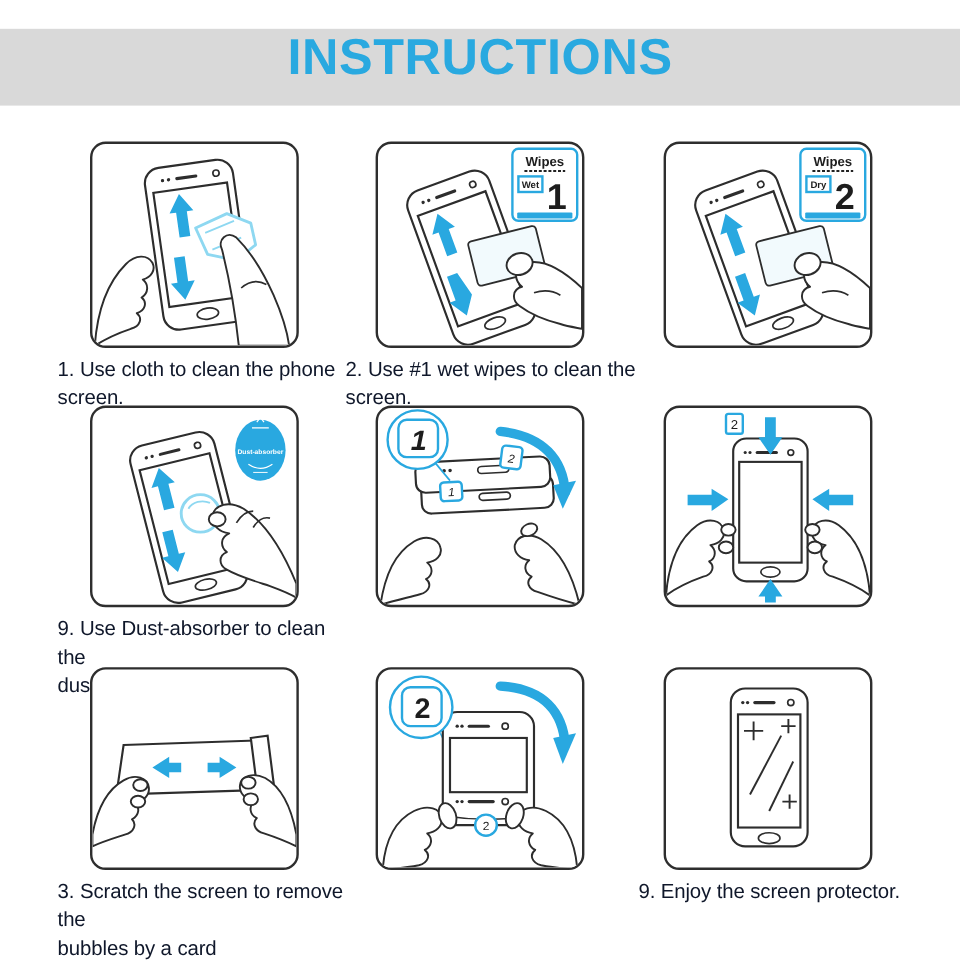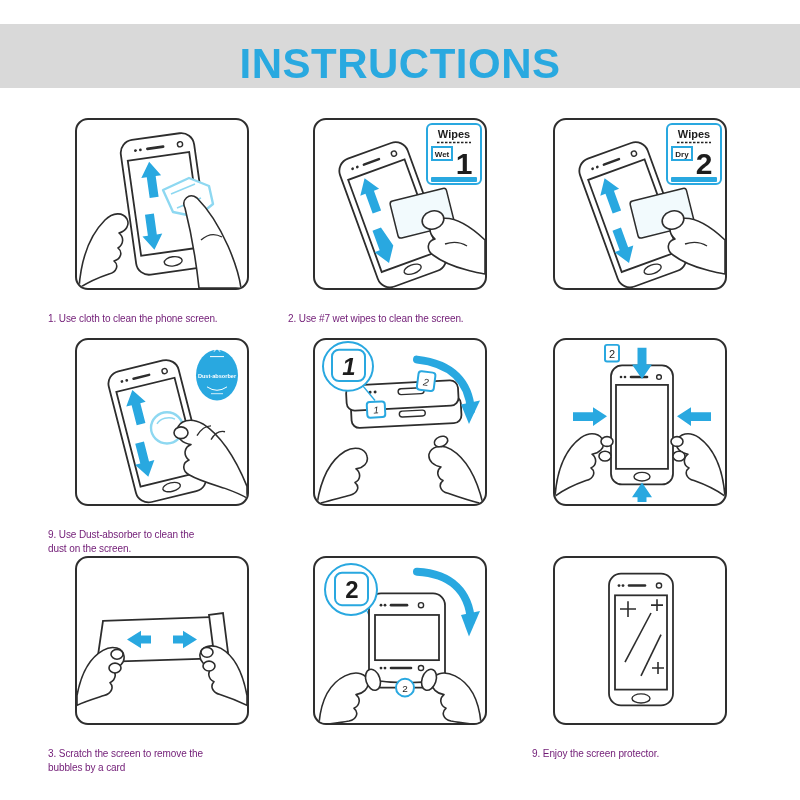--- a/index.html
+++ b/index.html
@@ -1,25 +1,25 @@
 <!DOCTYPE html>
 <html><head>
 <meta charset="utf-8">
 <style>
   html,body{margin:0;padding:0}
   body{width:800px;height:800px;background:#ffffff;position:relative;
        font-family:"Liberation Sans",sans-serif;overflow:hidden}
   .banner{position:absolute;left:0;top:24px;width:800px;height:64px;background:#d9d9d9;
-          display:flex;align-items:flex-end;justify-content:center}
+          display:flex;align-items:flex-start;justify-content:center}
   .banner-title{margin:0;font-size:42px;font-weight:bold;color:#29a9e0;letter-spacing:.5px;
           font-family:"Liberation Sans",sans-serif}
   .cell{position:absolute;width:250px}
   .box{border:2px solid #2e2e2e;border-radius:13px;background:#fff;overflow:hidden}
   .box svg{display:block}
-  .caption{margin-top:22px;font-size:10px;line-height:1.4;color:#701a75;
+  .caption{margin-top:6px;font-size:17px;line-height:1.4;color:#0f172a;
            white-space:pre-line;letter-spacing:-0.1px}
   
   #cell1{left:48px;top:118px}  #cell2{left:288px;top:118px}  #cell3{left:532px;top:118px}
   #cell4{left:48px;top:338px}  #cell5{left:288px;top:338px}  #cell6{left:532px;top:338px}
   #cell7{left:48px;top:556px}  #cell8{left:288px;top:556px}  #cell9{left:532px;top:556px}
   #cell1 .box,#cell4 .box,#cell7 .box{margin-left:27px}
   #cell2 .box,#cell5 .box,#cell8 .box{margin-left:25px}
   #cell3 .box,#cell6 .box,#cell9 .box{margin-left:21px}
   .r1{width:170px;height:168px}.r2{width:170px;height:164px}.r3{width:170px;height:165px}
   
@@ -92,21 +92,21 @@
         <rect class="accs" x="112" y="4" width="54" height="60" rx="5"></rect>
         <text class="t" x="139" y="18" font-size="11" font-weight="bold" text-anchor="middle">Wipes</text>
         <line x1="122" y1="22.5" x2="156" y2="22.5" stroke="#222" stroke-width="1.6" stroke-dasharray="2.5 1.5"></line>
         <rect class="accs" x="117" y="27" width="20" height="13" stroke-width="1.5"></rect>
         <text class="t" x="127" y="36.5" font-size="8" font-weight="bold" text-anchor="middle">Wet</text>
         <text class="t" x="149" y="54" font-size="30" font-weight="bold" text-anchor="middle">1</text>
         <rect class="acc" x="116" y="57" width="46" height="5" rx="1"></rect>
       </g>
     </svg>
   </div>
-  <div class="caption">2. Use #7 wet wipes to clean the screen.</div>
+  <div class="caption">2. Use #1 wet wipes to clean the screen.</div>
 </div>
 
 <div class="cell" id="cell3">
   <div class="box r1">
     <svg class="r1" viewBox="0 0 170 168">
       <g transform="rotate(-20 80 95)">
         <rect class="s" x="42" y="26" width="72" height="136" rx="13"></rect>
         <circle class="dot" cx="56" cy="37" r="1.4"></circle>
           <circle class="dot" cx="61" cy="37" r="1.4"></circle>
         <line class="thick" x1="68" y1="37" x2="84" y2="37"></line>

